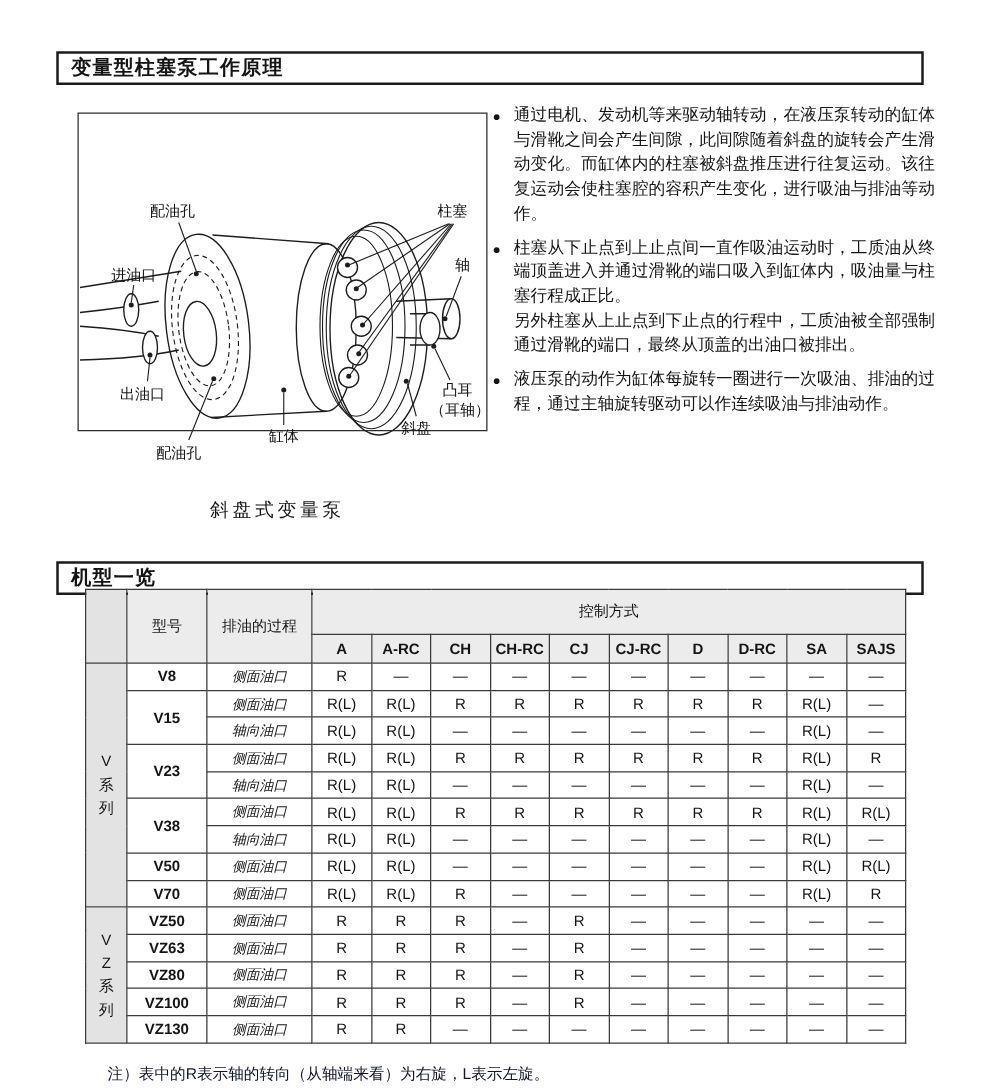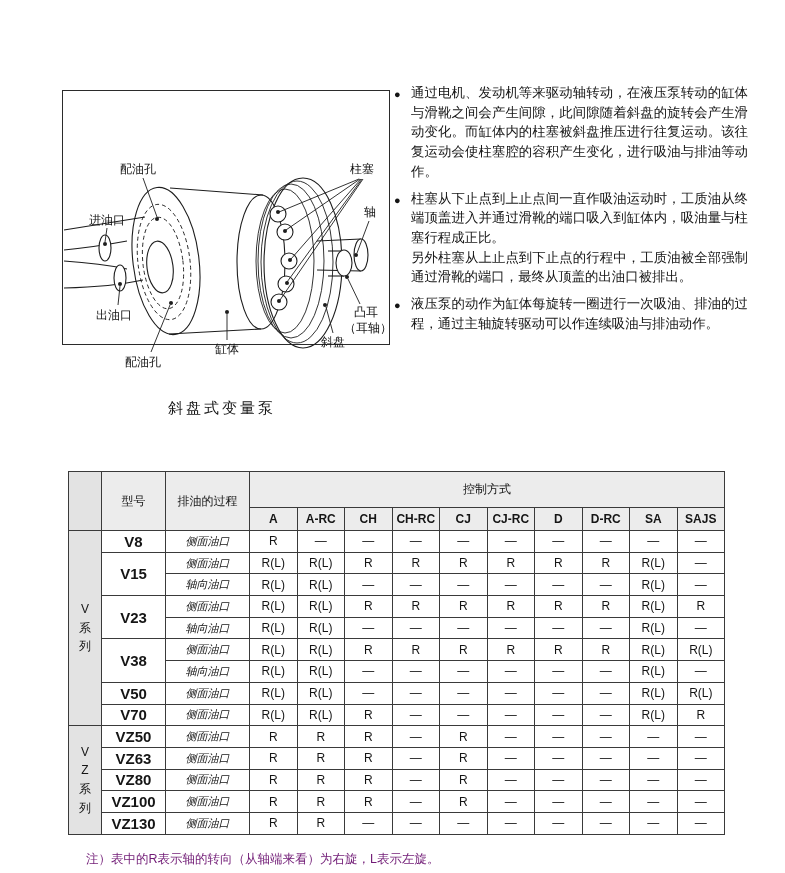--- a/index.html
+++ b/index.html
@@ -57,33 +57,36 @@
     overflow:hidden;
   }
   #model-table thead th { background:#ececec; font-size:12px; font-weight:normal; }
   #model-table thead th.ctl { font-weight:bold; height:23px; }
   #model-table thead th.ctl-span { height:36px; }
   #model-table td { background:#fff; height:21.7px; font-size:12px; }
   #model-table td.series {
     background:#e3e3e3; font-size:12px; line-height:1.55;
     white-space:pre-line; font-weight:normal;
   }
-  #model-table td.model { font-weight:bold; font-size:15px; }
+  #model-table td.model { font-weight:bold; font-size:12px; }
   #model-table td.piping { font-size:11px;font-style:italic; }
   #model-table td.val { font-size:12px; }
 
   #footnote {
-    position:absolute; left:86px; top:851px; font-size:12.5px; color:#701a75;
+    position:absolute; left:86px; top:851px; font-size:12.5px; color:#0f172a;
   }
 </style>
 </head>
 <body>
 
 <div id="page">
 
+  <div class="titlebox" id="title-principle">
+    <span>变量型柱塞泵工作原理</span>
+  </div>
 
   <div id="figure-box">
     <svg width="326" height="345" viewBox="0 0 326 345">
 
       <path class="dline" d="M1,139 C40,133 62,129 82,126"></path>
       <path class="dline" d="M1,159 C30,156 48,153 64,150"></path>
       <path class="dline" d="M1,170 C32,172 50,175 64,178"></path>
       <path class="dline" d="M1,197 C42,196 62,193 80,189"></path>
       <ellipse class="dfillw" cx="42" cy="157" rx="6" ry="13"></ellipse>
       <ellipse class="dfillw" cx="57" cy="187" rx="6" ry="13"></ellipse>
@@ -165,20 +168,23 @@
         <span class="marker">●</span>
         <span class="btext">柱塞从下止点到上止点间一直作吸油运动时，工质油从终端顶盖进入并通过滑靴的端口吸入到缸体内，吸油量与柱塞行程成正比。
 另外柱塞从上止点到下止点的行程中，工质油被全部强制通过滑靴的端口，最终从顶盖的出油口被排出。</span>
       </li>
       <li>
         <span class="marker">●</span>
         <span class="btext">液压泵的动作为缸体每旋转一圈进行一次吸油、排油的过程，通过主轴旋转驱动可以作连续吸油与排油动作。</span>
       </li>
     </ul>
 
+  <div class="titlebox" id="title-models">
+    <span>机型一览</span>
+  </div>
 
   <table id="model-table">
     <colgroup>
       <col style="width:33px">
         <col style="width:64px">
         <col style="width:84px">
       <col style="width:47.5px">
         <col style="width:47.5px">
         <col style="width:47.5px">
         <col style="width:47.5px">

